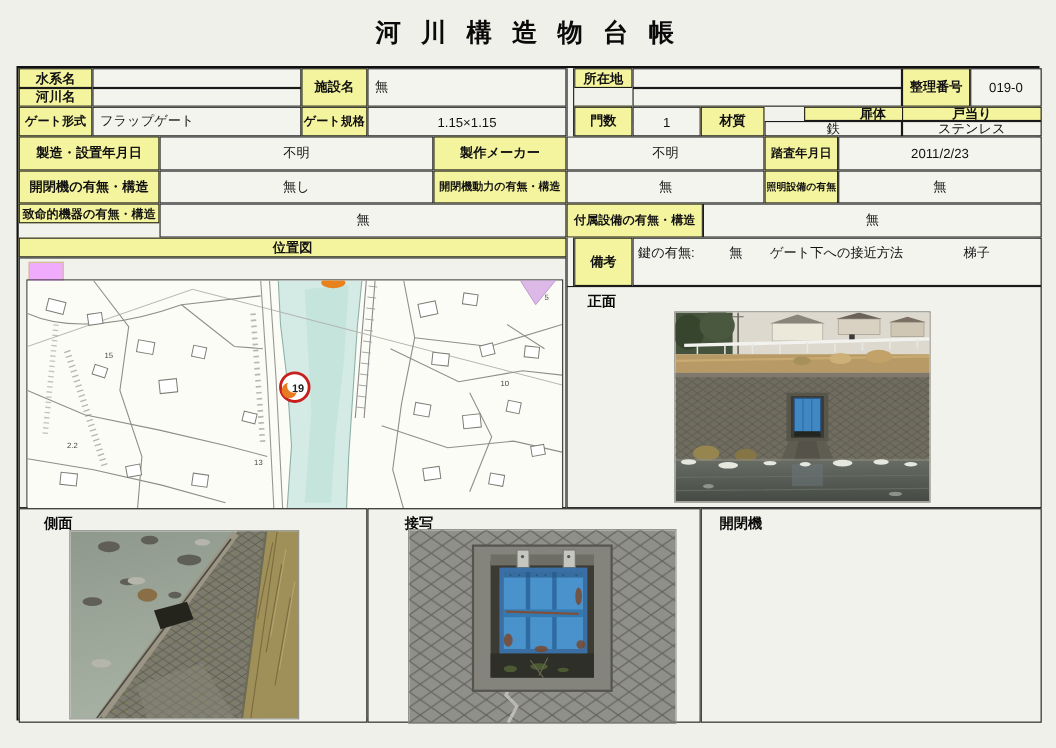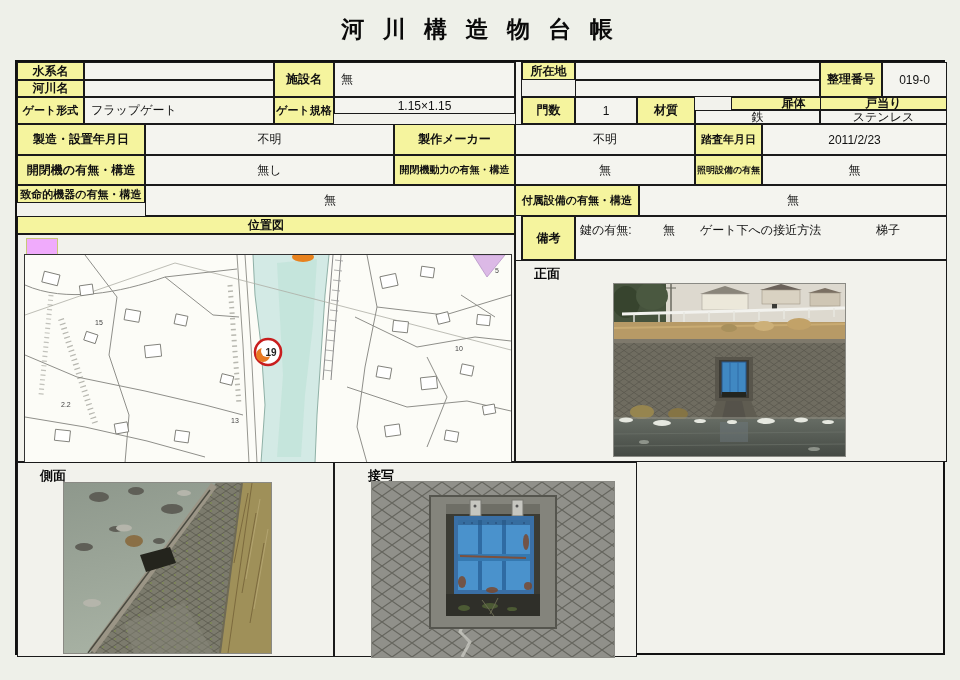--- a/index.html
+++ b/index.html
@@ -52,21 +52,21 @@
   <div class="cell yl" style="left:505px;top:0;width:53px;height:18px;">所在地</div>
   <div class="cell left" style="left:558px;top:0;width:245px;height:18px;"></div>
   <div class="cell yl" style="left:505px;top:18px;width:53px;height:17px;margin-top:16px;">距離標</div>
   <div class="cell left" style="left:558px;top:18px;width:245px;height:17px;"></div>
   <div class="cell yl" style="left:803px;top:0;width:62px;height:35px;">整理番号</div>
   <div class="cell" style="left:865px;top:0;width:65px;height:35px;">019-0</div>
 
   <div class="cell yl f11" style="left:0;top:35px;width:67px;height:27px;">ゲート形式</div>
   <div class="cell left" style="left:67px;top:35px;width:190px;height:27px;">フラップゲート</div>
   <div class="cell yl f11" style="left:257px;top:35px;width:60px;height:27px;">ゲート規格</div>
-  <div class="cell" style="left:317px;top:35px;width:181px;height:17px;">1.15×1.15</div>
+  <div class="cell" style="left:317px;top:35px;width:181px;height:27px;">1.15×1.15</div>
   <div class="cell yl" style="left:505px;top:35px;width:53px;height:27px;">門数</div>
   <div class="cell" style="left:558px;top:35px;width:62px;height:27px;">1</div>
   <div class="cell yl" style="left:620px;top:35px;width:58px;height:27px;">材質</div>
   <div class="cell yl" style="left:714px;top:35px;width:125px;height:13px;">扉体</div>
   <div class="cell" style="left:678px;top:48px;width:125px;height:14px;">鉄</div>
   <div class="cell yl" style="left:803px;top:35px;width:127px;height:13px;">戸当り</div>
   <div class="cell" style="left:803px;top:48px;width:127px;height:14px;">ステンレス</div>
 
   <div class="cell yl" style="left:0;top:62px;width:128px;height:31px;">製造・設置年月日</div>
   <div class="cell" style="left:128px;top:62px;width:249px;height:31px;">不明</div>
@@ -331,14 +331,17 @@
             <circle cx="100" cy="41" r="1"></circle>
             <circle cx="116" cy="41" r="1"></circle>
           <circle cx="124" cy="41" r="1"></circle>
             <circle cx="140" cy="41" r="1"></circle>
             <circle cx="152" cy="41" r="1"></circle>
         </g>
       </svg>
     </div>
   </div>
 
+  <div class="area" style="left:620px;top:400px;width:310px;height:195px;">
+    <span class="seclabel" style="left:16px;top:4px;">開閉機</span>
+  </div>
 
 </div>
 
 </body></html>

